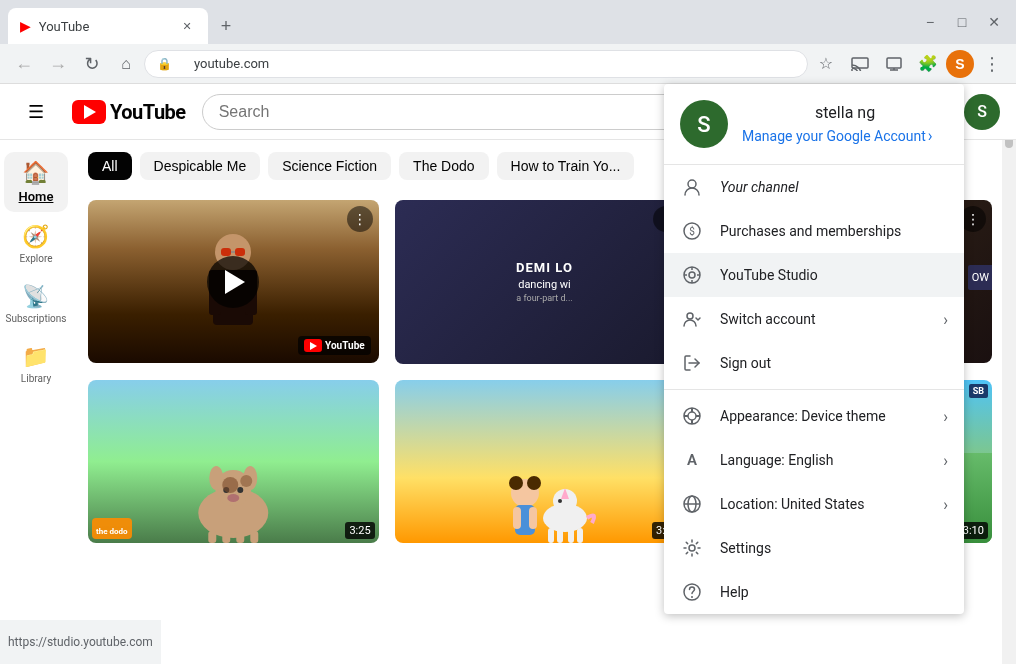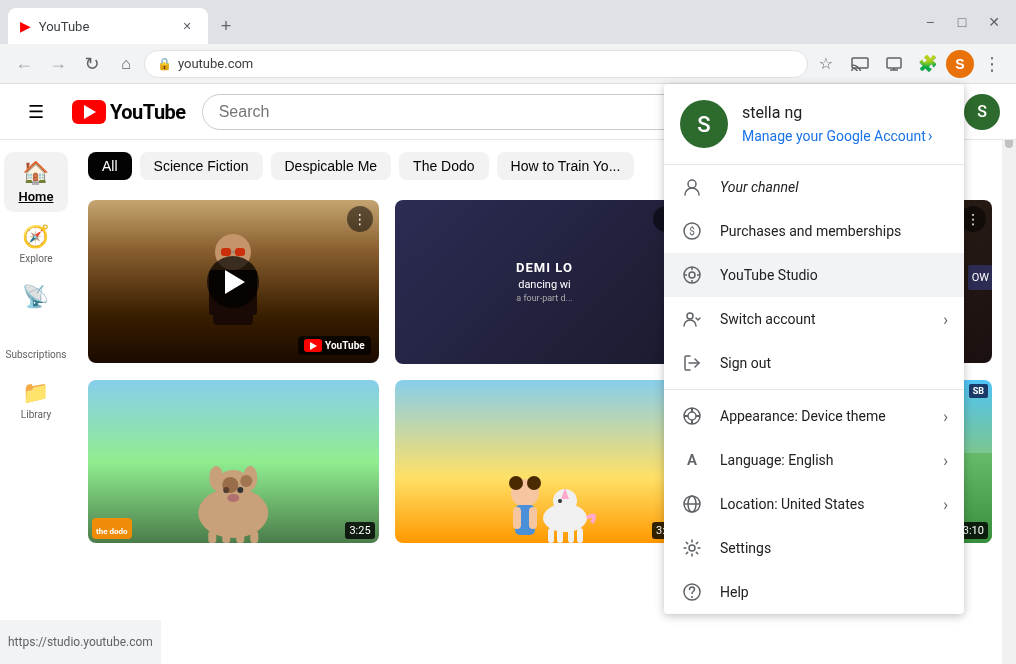--- a/index.html
+++ b/index.html
@@ -45,21 +45,21 @@
     </button>
     <button style="width:32px;height:32px;border-radius:50%;border:none;background:transparent;cursor:pointer;display:flex;align-items:center;justify-content:center;font-size:18px;color:#5f6368;">
       <span>↻</span>
     </button>
     <button style="width:32px;height:32px;border-radius:50%;border:none;background:transparent;cursor:pointer;display:flex;align-items:center;justify-content:center;font-size:16px;color:#5f6368;">
       <span>⌂</span>
     </button>
 
     <div style="flex:1;height:28px;background:#fff;border-radius:14px;border:1px solid #dfe1e5;display:flex;align-items:center;padding:0 12px;gap:6px;font-size:13px;color:#3c4043;cursor:text;">
       <span style="color:#5f6368;font-size:12px;">🔒</span>
-      <span style="flex:1;">youtube.com</span>
+      <span style="flex:1;margin-left:16px;">youtube.com</span>
     </div>
 
     <button style="width:32px;height:32px;border-radius:50%;border:none;background:transparent;cursor:pointer;display:flex;align-items:center;justify-content:center;font-size:16px;color:#5f6368;">
       <span>☆</span>
     </button>
     <button style="width:32px;height:32px;border-radius:50%;border:none;background:transparent;cursor:pointer;display:flex;align-items:center;justify-content:center;font-size:14px;color:#5f6368;">
       <svg width="18" height="14" viewBox="0 0 18 14" fill="none">
           <rect x="1" y="1" width="16" height="10" rx="1" stroke="#5f6368" stroke-width="1.5" fill="none"></rect>
           <path d="M1 11a6 6 0 016 6" stroke="#5f6368" stroke-width="1.5" fill="none"></path>
           <path d="M1 8a9 9 0 019 9" stroke="#5f6368" stroke-width="1.5" fill="none"></path>
@@ -117,39 +117,39 @@
         <div style="display:flex;flex-direction:column;align-items:center;gap:4px;padding:8px 12px;border-radius:10px;cursor:pointer;width:64px;background:#f2f2f2;">
           <span style="font-size:22px;color:#ff0000;">🏠</span>
           <span style="font-size:13px;color:#030303;font-weight:600;text-decoration:underline;">Home</span>
         </div>
         <div style="display:flex;flex-direction:column;align-items:center;gap:4px;padding:8px 12px;border-radius:10px;cursor:pointer;width:64px;">
           <span style="font-size:22px;color:#606060;">🧭</span>
           <span style="font-size:10px;text-align:center;color:#606060;">Explore</span>
         </div>
         <div style="display:flex;flex-direction:column;align-items:center;gap:4px;padding:8px 12px;border-radius:10px;cursor:pointer;width:64px;">
           <span style="font-size:22px;color:#606060;">📡</span>
-          <span style="font-size:10px;text-align:center;color:#606060;margin-top:36px;">Subscriptions</span>
+          <span style="font-size:10px;text-align:center;color:#606060;">Subscriptions</span>
         </div>
         <div style="display:flex;flex-direction:column;align-items:center;gap:4px;padding:8px 12px;border-radius:10px;cursor:pointer;width:64px;">
           <span style="font-size:22px;color:#606060;">📁</span>
           <span style="font-size:10px;text-align:center;color:#606060;">Library</span>
         </div>
       </div>
 
       <div style="flex:1;overflow-y:auto;padding:12px 24px 12px 16px;">
 
         <div style="display:flex;gap:8px;flex-wrap:nowrap;overflow-x:auto;margin-bottom:16px;padding-bottom:4px;">
           <button style="padding:6px 14px;border-radius:8px;font-size:14px;cursor:pointer;white-space:nowrap;border:none;font-weight:500;background:#030303;color:#fff;">
             <span>All</span>
           </button>
           <button style="padding:6px 14px;border-radius:8px;font-size:14px;cursor:pointer;white-space:nowrap;border:none;background:#f2f2f2;color:#030303;">
-            <span>Science Fiction</span>
+            <span>Despicable Me</span>
           </button>
           <button style="padding:6px 14px;border-radius:8px;font-size:14px;cursor:pointer;white-space:nowrap;border:none;background:#f2f2f2;color:#030303;">
-            <span>Despicable Me</span>
+            <span>Science Fiction</span>
           </button>
           <button style="padding:6px 14px;border-radius:8px;font-size:14px;cursor:pointer;white-space:nowrap;border:none;background:#f2f2f2;color:#030303;">
             <span>The Dodo</span>
           </button>
           <button style="padding:6px 14px;border-radius:8px;font-size:14px;cursor:pointer;white-space:nowrap;border:none;background:#f2f2f2;color:#030303;">
             <span>How to Train Yo...</span>
           </button>
         </div>
 
         <div style="display:grid;grid-template-columns:repeat(3,1fr);gap:16px;margin-bottom:16px;">
@@ -286,21 +286,21 @@
       </div>
     </div>
   </div>
 
   <div style="position:absolute;top:84px;right:52px;width:300px;background:#fff;border-radius:4px;box-shadow:0 2px 10px rgba(0,0,0,0.25);z-index:1000;overflow:hidden;">
 
     <div style="padding:16px;display:flex;gap:14px;align-items:center;border-bottom:1px solid #e5e5e5;">
       <div style="width:48px;height:48px;border-radius:50%;background:#2d6a2d;color:white;display:flex;align-items:center;justify-content:center;font-size:22px;font-weight:500;flex-shrink:0;">
         <span>S</span>
       </div>
-      <div style="flex:1;">
+      <div style="flex:1;text-align:center;">
         <div style="font-size:16px;font-weight:400;color:#202124;">stella ng</div>
         <div style="font-size:14px;color:#1a73e8;cursor:pointer;display:flex;align-items:center;gap:2px;margin-top:4px;">
           <span>Manage your Google Account</span>
           <span style="font-size:16px;">›</span>
         </div>
       </div>
     </div>
 
     <div>
       <div style="display:flex;align-items:center;padding:10px 16px;gap:16px;cursor:pointer;font-size:14px;color:#202124;">

